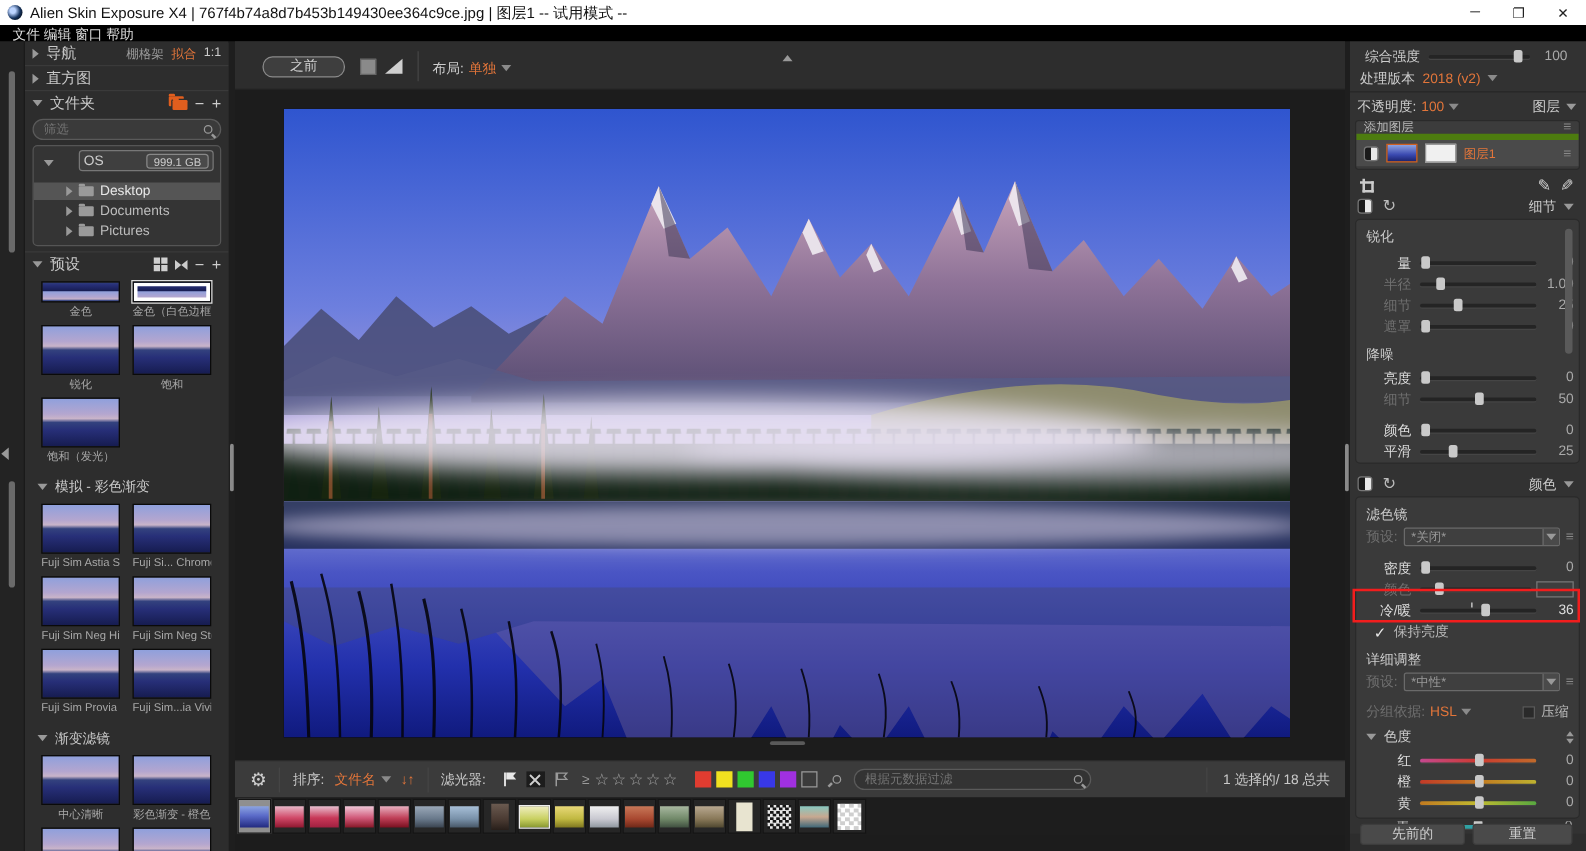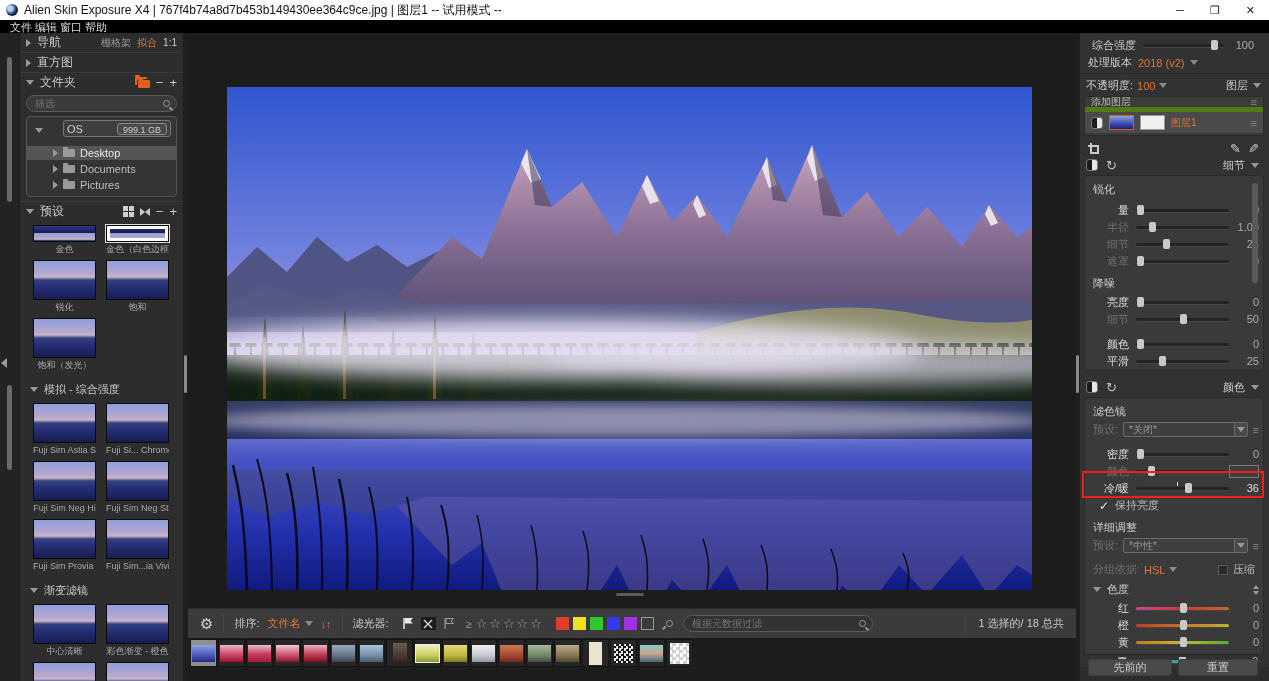--- a/index.html
+++ b/index.html
@@ -210,21 +210,21 @@
         <div class="pthumb"></div>
         <div class="plabel">饱和</div>
       </div>
       <div class="pitem">
         <div class="pthumb"></div>
         <div class="plabel">饱和（发光）</div>
       </div>
     </div>
     <div class="pshead">
       <span class="tri-d"></span>
-      <span>模拟 - 综合强度</span>
+      <span>模拟 - 彩色渐变</span>
     </div>
     <div class="pgrid">
       <div class="pitem">
           <div class="pthumb"></div>
           <div class="plabel">Fuji Sim Astia Soft</div>
         </div>
       <div class="pitem">
           <div class="pthumb"></div>
           <div class="plabel">Fuji Si... Chrome</div>
         </div>
@@ -265,20 +265,32 @@
           <div class="pthumb"></div>
         </div>
     </div>
   </div>
 
   <div class="ab ldiv">
       <div class="grip"></div>
     </div>
 
   <div class="ab center">
+    <div class="ctoolbar">
+      <div class="ab" style="left:438px;top:3px;"><span class="tri-u"></span></div>
+      <div class="beforebtn">之前</div>
+      <div class="sqico" style="left:100px;"></div>
+      <div class="splitico" style="left:120px;"></div>
+      <div class="vdiv" style="left:146px;"></div>
+      <div class="ab" style="left:158px;top:14px;display:flex;align-items:center;gap:4px;font-size:11px;color:#ccc;">
+        <span>布局:</span>
+        <span class="orange">单独</span>
+        <span class="tri-d" style="border-top-color:#8a8a8a;"></span>
+      </div>
+    </div>
 
     <div class="imgwrap">
       <svg width="805" height="503" viewBox="0 0 805 503">
         <defs>
           <linearGradient id="sky" x1="0" y1="0" x2="0" y2="1">
             <stop offset="0" stop-color="#2f55cf"></stop>
               <stop offset="0.5" stop-color="#6d7fde"></stop>
             <stop offset="0.85" stop-color="#b2a0d6"></stop>
               <stop offset="1" stop-color="#c6aed6"></stop>
           </linearGradient>

